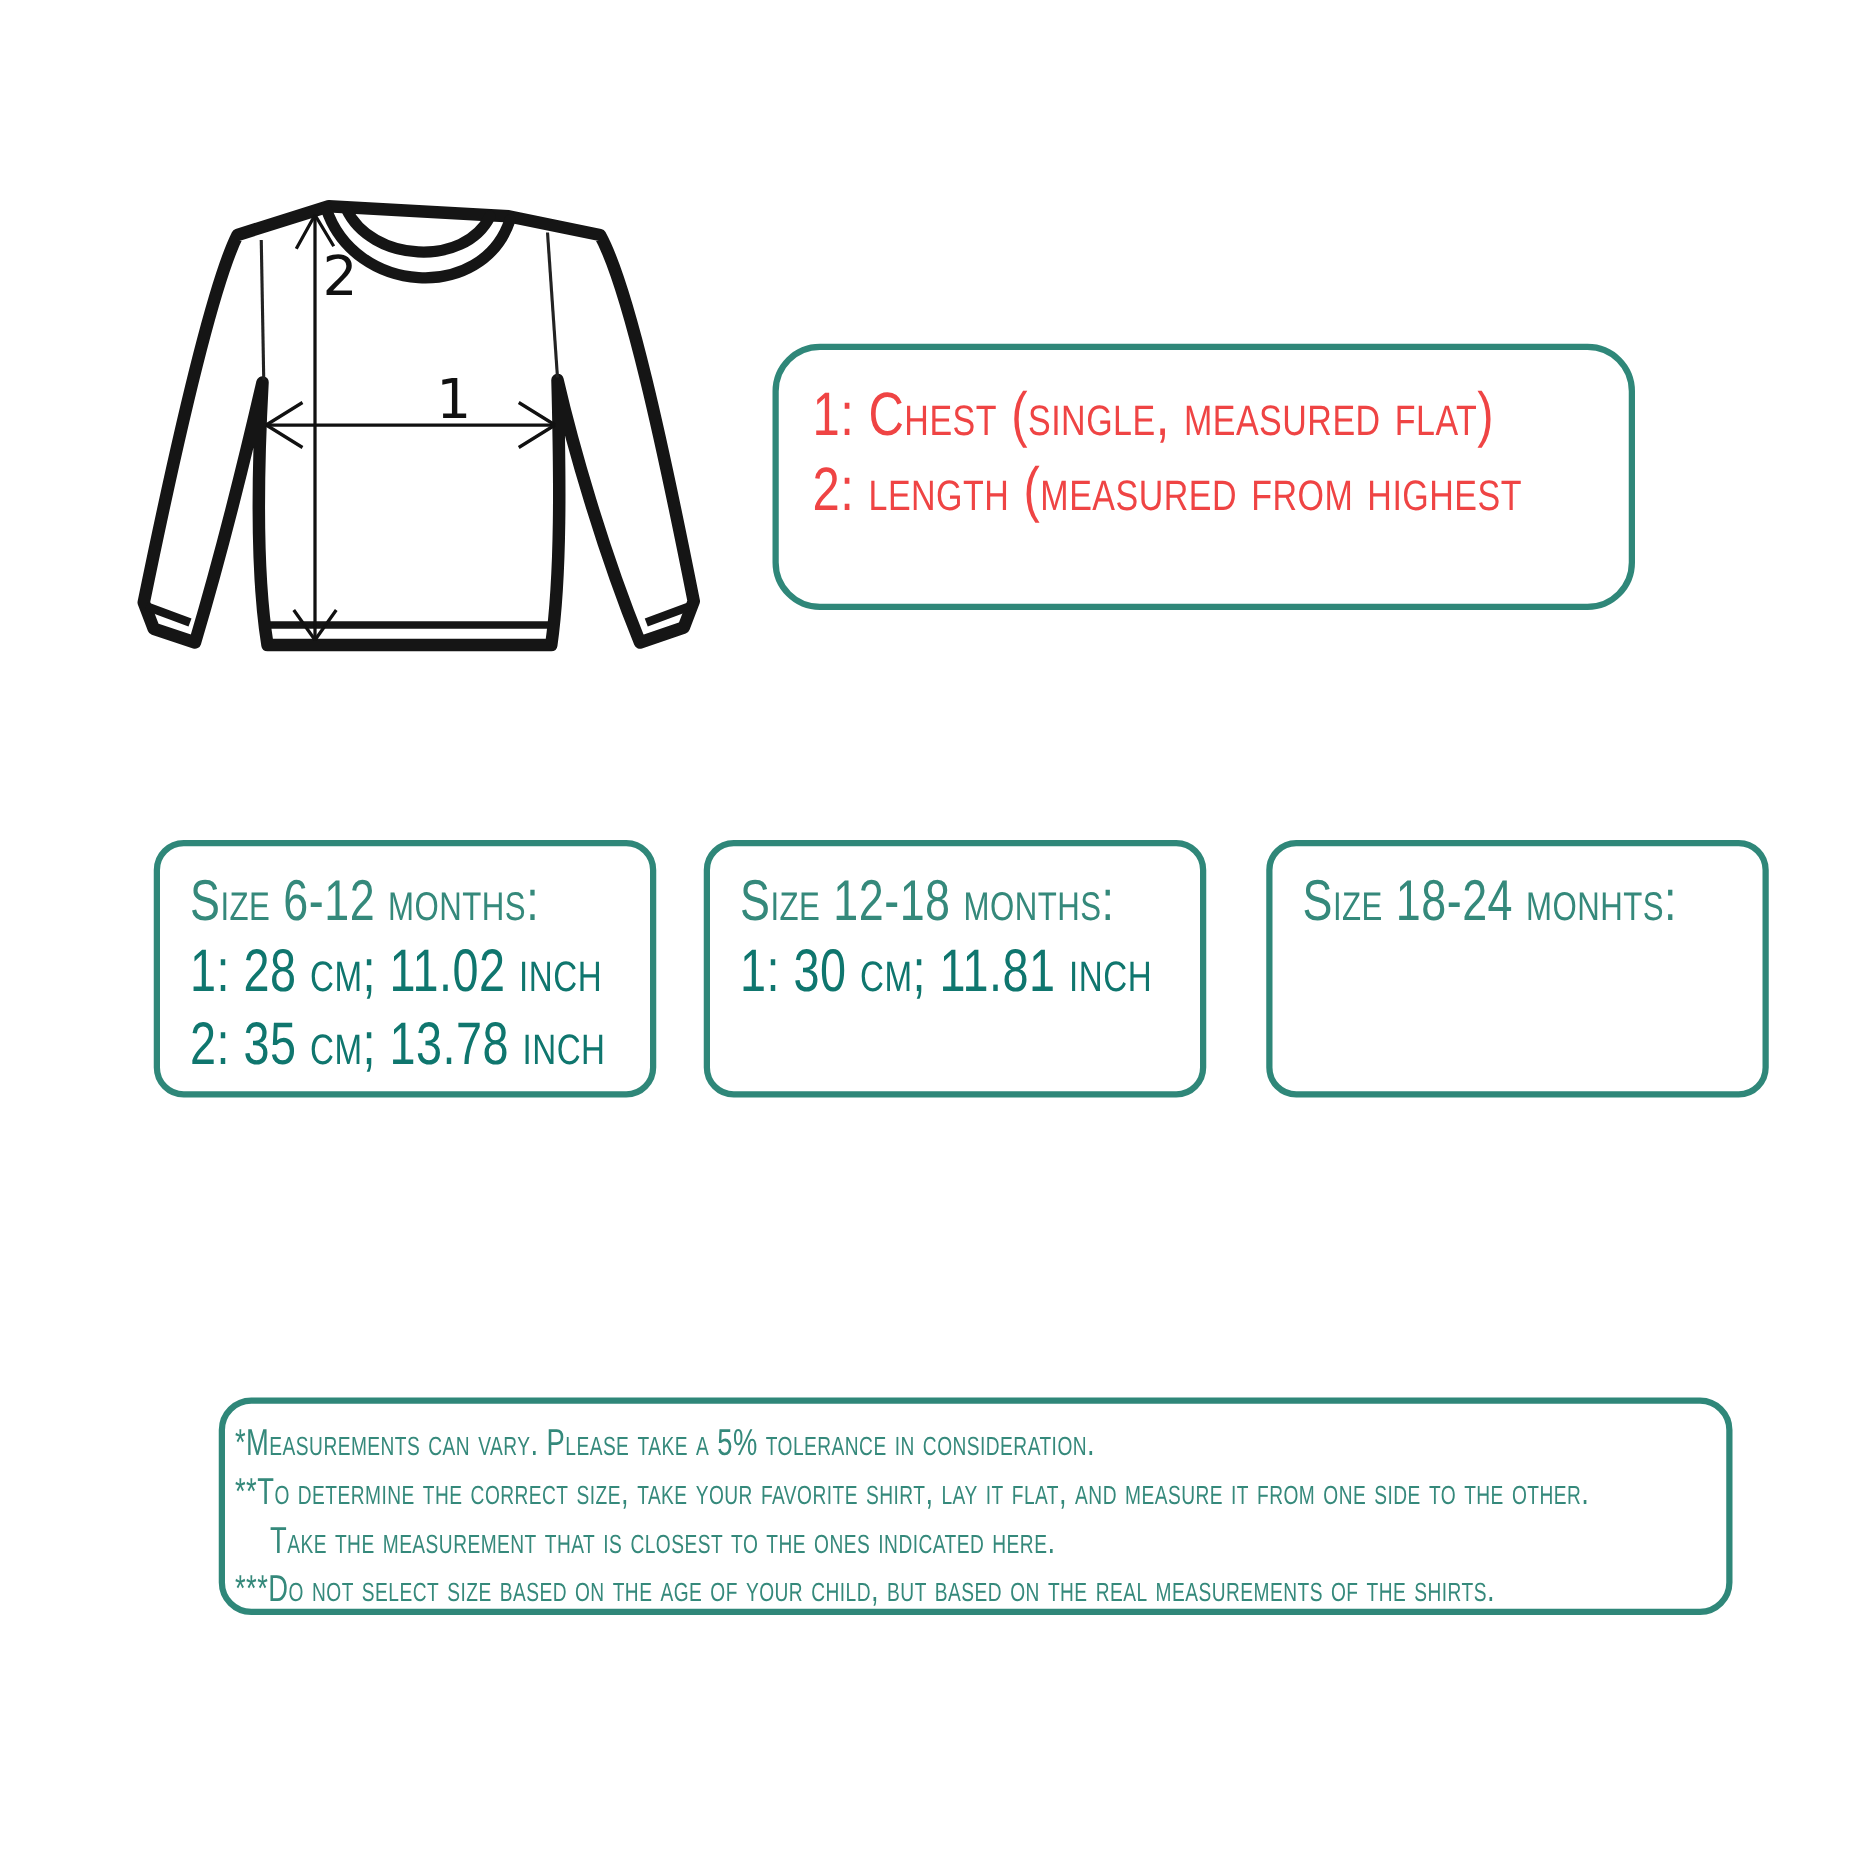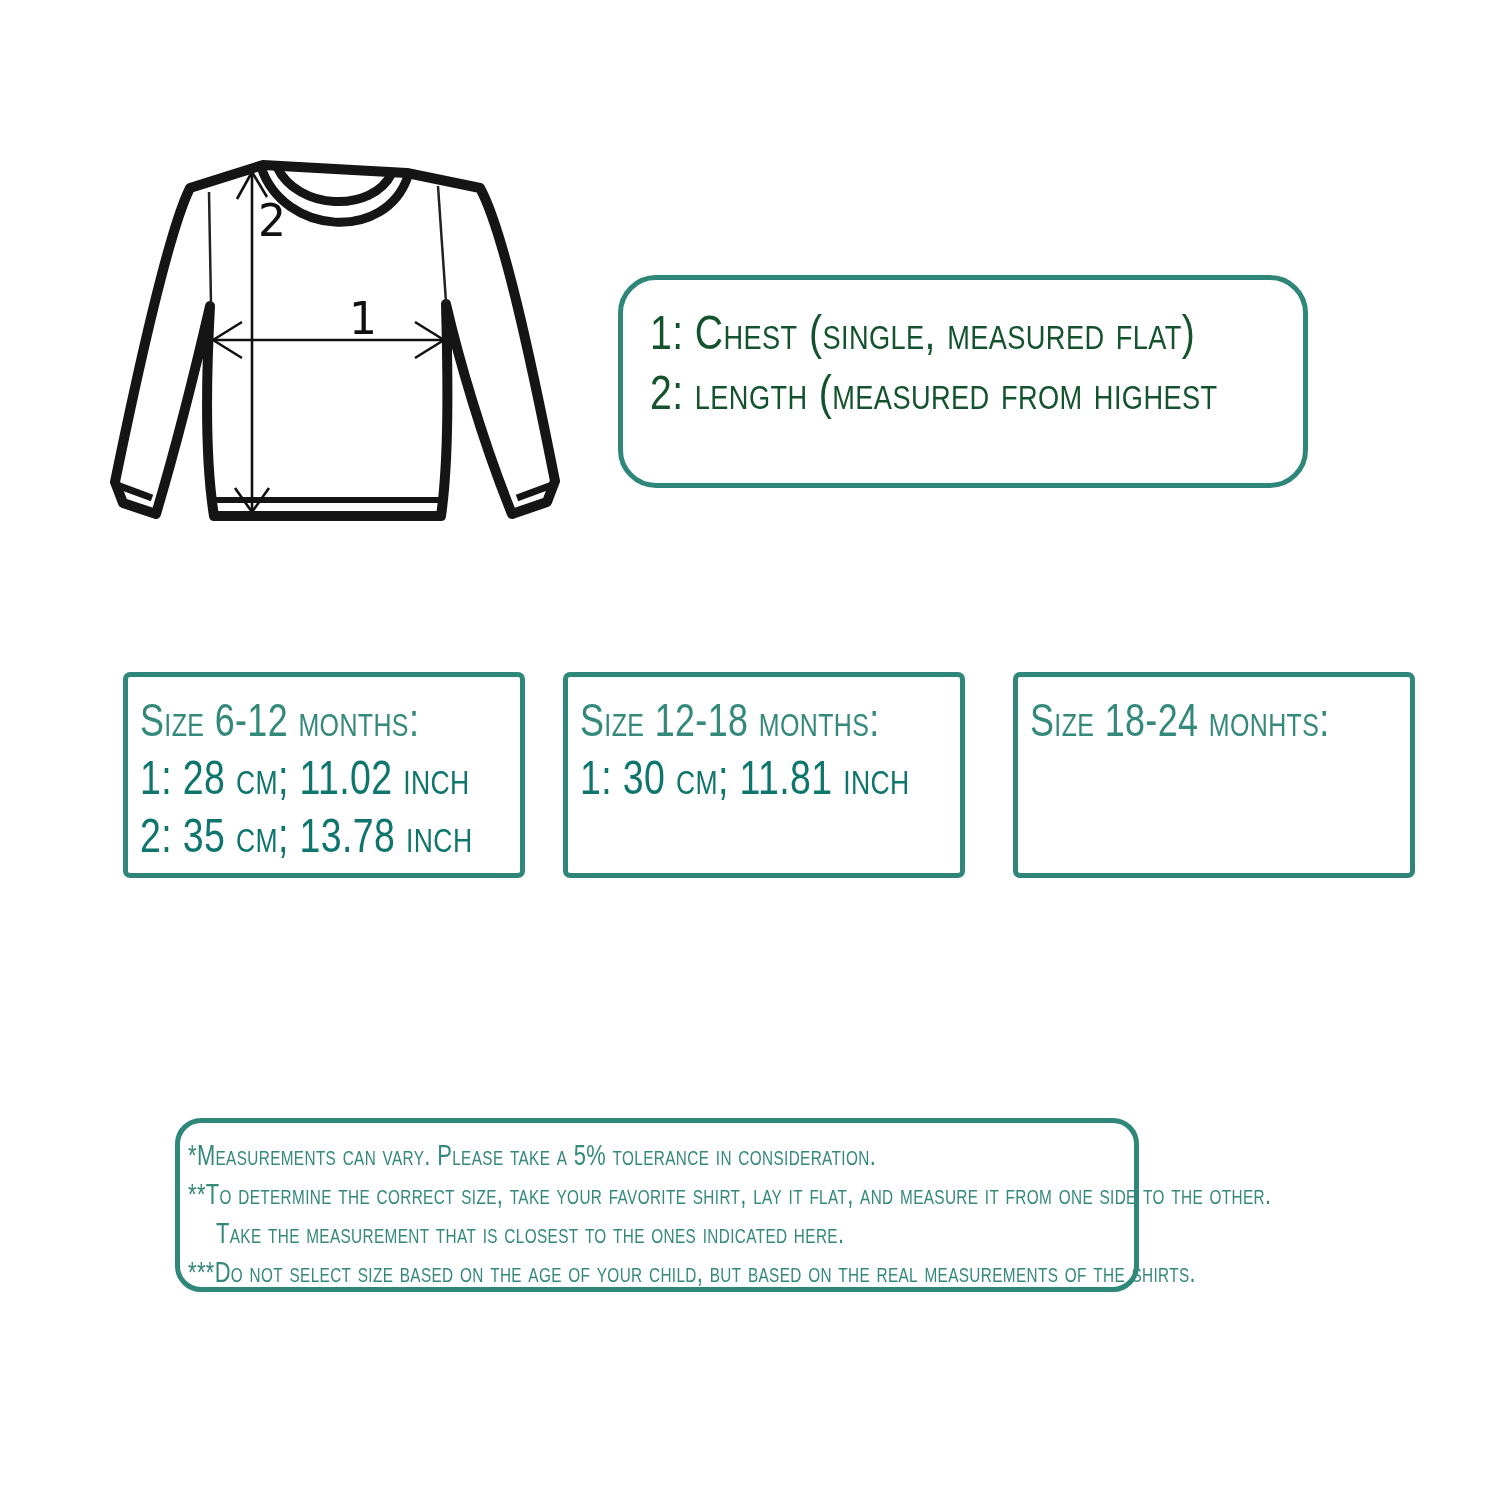--- a/index.html
+++ b/index.html
@@ -22,33 +22,33 @@
   }
   .cx80{transform:scaleX(.80);}
   .cx78{transform:scaleX(.78);}
   .cx73{transform:scaleX(.73);}
 
   
   .shirt{position:absolute;left:100px;top:140px;width:470px;height:400px;}
 
   
   .legend{left:618px;top:275px;width:690px;height:213px;border-radius:38px;padding:22px 0 0 27px;}
-  .legend .line{height:60px;line-height:60px;font-size:49px;color:#14532d;}
+  .legend .line{height:60px;line-height:60px;font-size:49px;color:#ef4444;}
   .legend .indent{padding-left:58px;}
 
   
-  .card{top:672px;width:402px;height:206px;border-radius:7px;padding:14px 0 0 12px;}
+  .card{top:672px;width:402px;height:206px;border-radius:24px;padding:14px 0 0 24px;}
   .card-1{left:123px;}
   .card-2{left:563px;text-decoration:underline;}
   .card-3{left:1013px;}
   .card .title{font-size:46px;line-height:58px;color:#35897B;}
   .card .val{font-size:48px;line-height:58px;color:#0f766e;}
 
   
-  .notes{left:175px;top:1118px;width:964px;height:174px;border-radius:26px;padding:12px 0 0 8px;}
+  .notes{left:175px;top:1118px;width:1211px;height:174px;border-radius:26px;padding:12px 0 0 8px;}
   .notes .line{font-size:30px;line-height:39px;color:#35897B;}
   .notes .indent{padding-left:28px;}
 </style>
 </head>
 <body>
 
 <div class="canvas">
 
   <svg class="shirt" viewBox="0 0 470 400">
 

